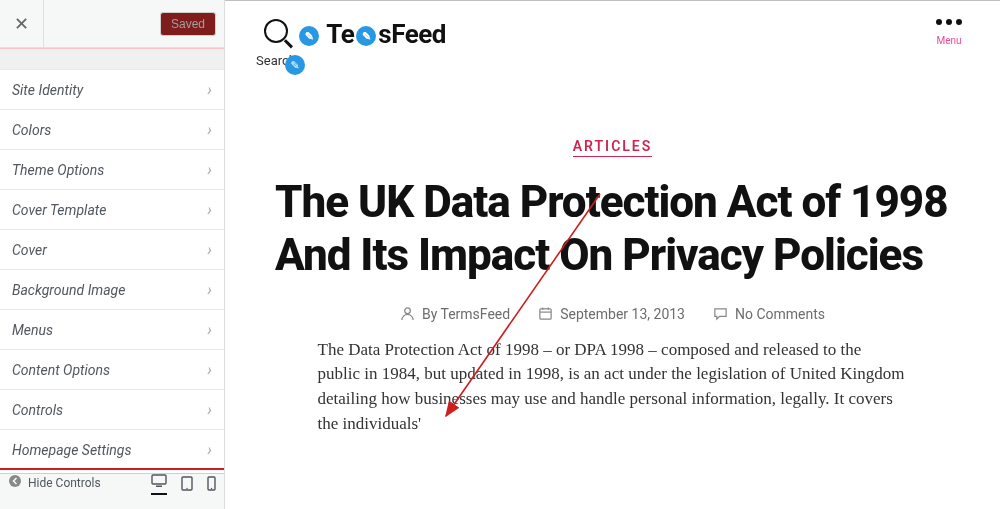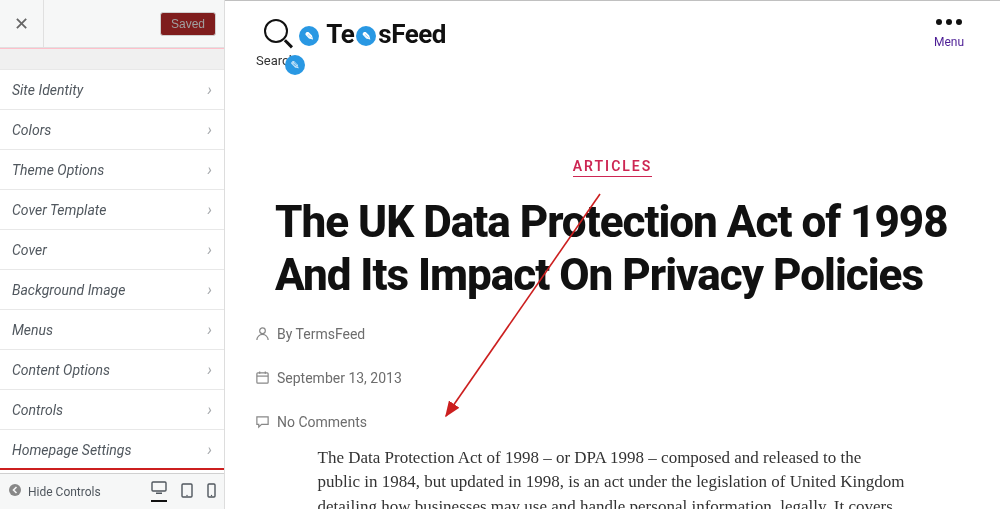--- a/index.html
+++ b/index.html
@@ -68,21 +68,21 @@
     width: 180px;
     height: 260px;
     pointer-events:none;
     z-index:50;
   }
 
   .sidebar-footer {
     height: 36px;
     border-top:1px solid #d0d0d0;
     display:flex;
-    align-items:center;
+    align-items:flex-start;
     justify-content:space-between;
     padding: 0 8px;
     font-size:12px;
     color:#50575e;
     background:#f6f7f7;
   }
   .hide-controls { display:flex; align-items:center; gap:6px; cursor:pointer;}
   .device-icons { display:flex; gap:14px; align-items:center; color:#50575e;}
   .device-icons svg { cursor:pointer; }
 
@@ -109,39 +109,39 @@
     border-radius:50%;
     position:relative;
   }
   .search-glass:after{
     content:"";position:absolute;width:2.5px;height:10px;background:#111;
     bottom:-8px;right:-3px;transform:rotate(-45deg);
   }
   .center-head { flex:1; text-align:left; }
   .logo-row { font-size:26px; font-weight:700; color:#111; letter-spacing:-0.5px; }
   .tagline-row { font-size:15px; color:#6d6d6d; margin-top:6px; }
-  .menu-group { display:flex; flex-direction:column; align-items:center; font-size:12px; color:#4c1d95; width:42px;}
+  .menu-group { display:flex; flex-direction:column; align-items:center; font-size:10px; color:#ec4899; width:42px;}
   .menu-dots { display:flex; gap:4px; }
   .menu-dots span{ width:6px;height:6px;border-radius:50%;background:#111;}
 
   .edit-badge {
     display:inline-flex;
     width:20px;height:20px;
     border-radius:50%;
     background:#2998e3;
     color:#fff;
     align-items:center;justify-content:center;
     font-size:11px;
     vertical-align:middle;
     margin:0 2px;
   }
 
   .category {
     text-align:center;
-    margin-top:90px;
+    margin-top:70px;
     font-size:14px;
     letter-spacing:2px;
     color:#cd2653;
     font-weight:600;
   }
   .category span { border-bottom:1px solid #cd2653; padding-bottom:2px;}
 
   .article-title {
     text-align:left;
     font-size:44px;
@@ -153,21 +153,20 @@
     padding:0 20px;
   }
 
   .meta {
     margin-top:24px;
     display:flex;
     justify-content:center;
     gap:28px;
     font-size:14px;
     color:#6d6d6d;
-    flex-direction:column;
   }
   .meta-item { display:flex; align-items:center; gap:7px;}
   .meta-ico { color:#888; display:inline-flex; }
   .meta-ico svg { width:15px; height:15px; }
 
   .body-text {
     max-width:590px;
     margin:16px auto 10px;
     font-family: Georgia, "Times New Roman", serif;
     font-size:17px;

